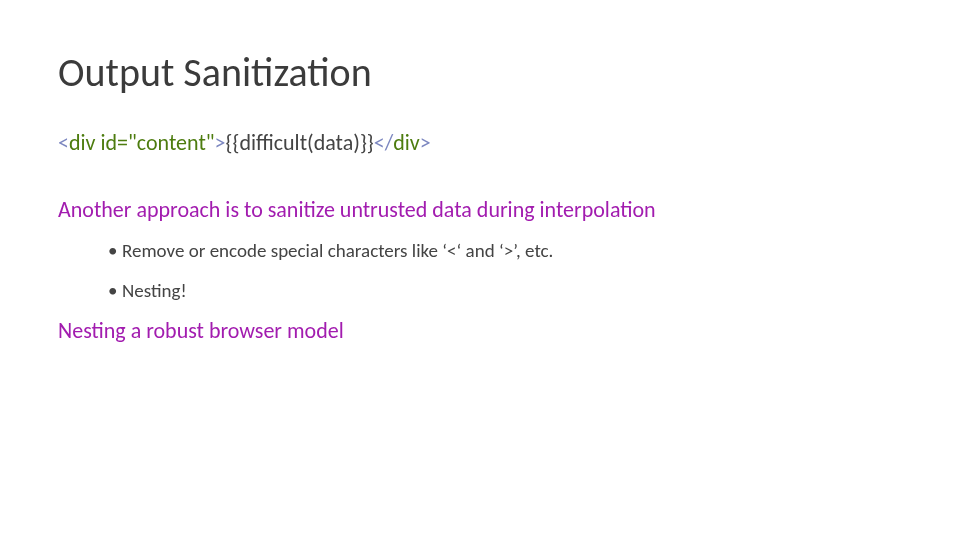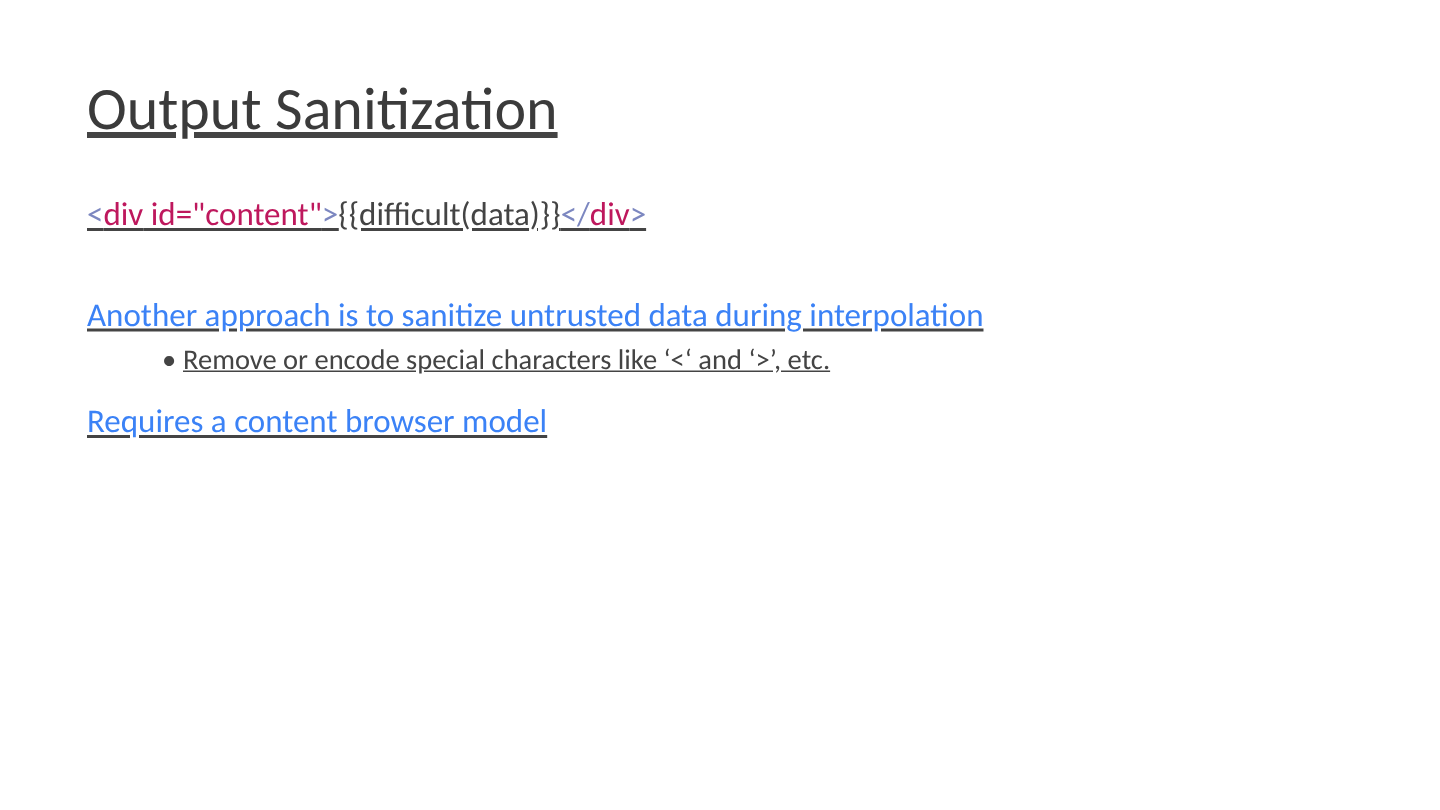--- a/index.html
+++ b/index.html
@@ -7,46 +7,45 @@
     padding: 0;
     width: 960px;
     height: 540px;
     background: #ffffff;
     font-family: Calibri, "Segoe UI", Arial, sans-serif;
     color: #444444;
   }
   .slide {
     box-sizing: border-box;
     padding: 48px 30px 40px 58px;
-    text-decoration: underline;
   }
   .title {
     font-family: "Calibri Light", Calibri, "Segoe UI", Arial, sans-serif;
     font-weight: 300;
     font-size: 40px;
     color: #3b3b3b;
     margin: 0 0 32px 0;
   }
   .codeline {
     font-size: 22px;
     margin: 0 0 40px 0;
     font-weight: 400;
   }
-  .codeline .red  { color: #be185d; }
+  .codeline .red  { color: #4d7c0f; }
   .codeline .vio  { color: rgb(124,135,192); }
   .codeline .body { color: #444444; }
 
   .section {
     font-size: 22px;
-    color: #3b82f6;
+    color: #a21caf;
     margin: 4px 0 2px 0;
     font-weight: 400;
   }
   ul.bullets {
-    margin: 6px 0 14px 0;
+    margin: 16px 0 14px 0;
     padding-left: 50px;
     list-style: none;
   }
   ul.bullets li {
     font-size: 19px;
     color: #444444;
     line-height: 1.25;
     position: relative;
     padding-left: 14px;
   }
@@ -67,17 +66,18 @@
   <p class="codeline">
     <span class="vio">&lt;</span><span class="red">div</span><span class="red"> id="content"</span><span class="vio">&gt;</span><span class="body">{{difficult(data)}}</span><span class="vio">&lt;/</span><span class="red">div</span><span class="vio">&gt;</span>
   </p>
 
   <p class="section">Another approach is to sanitize untrusted data during interpolation</p>
   <ul class="bullets">
     <li>Remove or encode special characters like ‘&lt;‘ and ‘&gt;’, etc.</li>
   </ul>
 
   <ul class="bullets">
+    <li>Nesting!</li>
   </ul>
 
-  <p class="section">Requires a content browser model</p>
+  <p class="section">Nesting a robust browser model</p>
 
 </div>
 
 </body></html>

